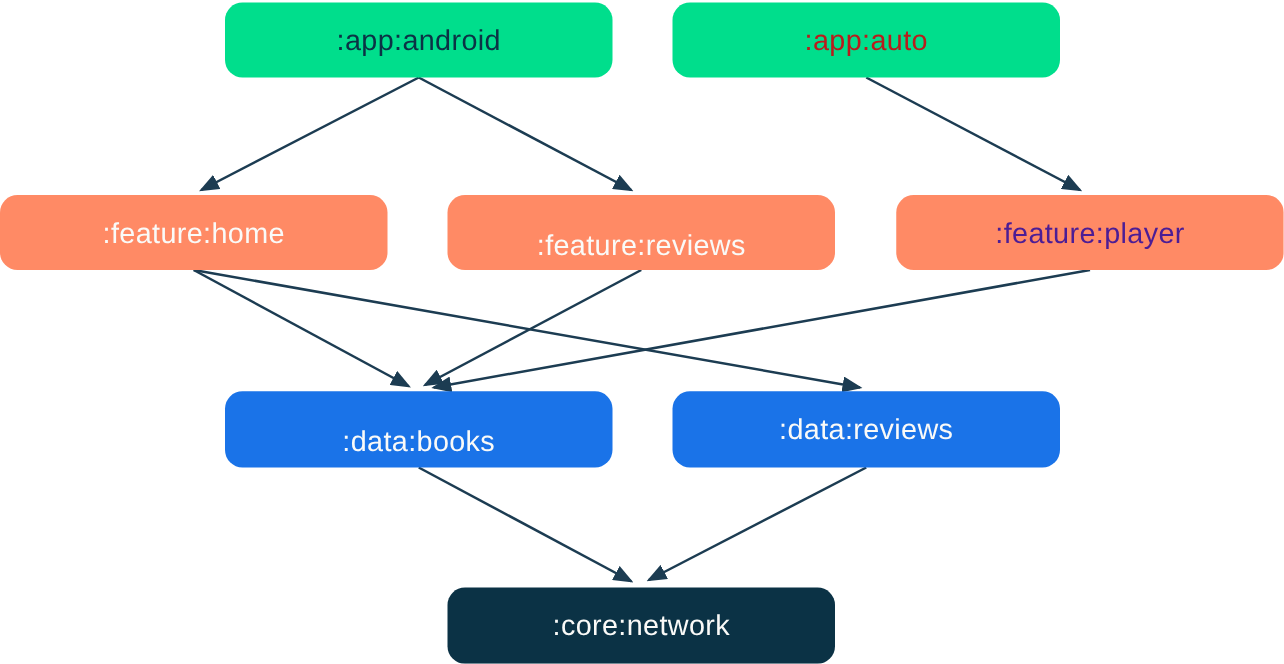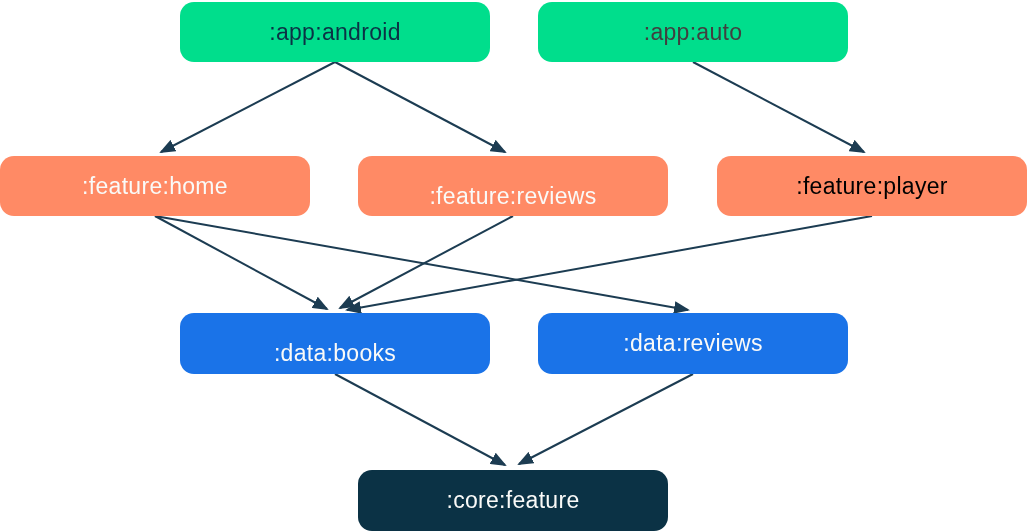--- a/index.html
+++ b/index.html
@@ -55,34 +55,34 @@
         <line x1="872" y1="216" x2="347" y2="310" stroke="#1C3C52" stroke-width="2" marker-end="url(#arrowhead)"></line>
         <line x1="335" y1="374" x2="505" y2="465" stroke="#1C3C52" stroke-width="2" marker-end="url(#arrowhead)"></line>
         <line x1="693" y1="374" x2="519" y2="464" stroke="#1C3C52" stroke-width="2" marker-end="url(#arrowhead)"></line>
       </g>
   </svg>
   <div id="nodes-layer">
       <div class="node" style="left: 180px; top: 2px; width: 310px; height: 60px; background: rgb(0, 222, 140);">
         <span style="color: rgb(11, 50, 69);">:app:android</span>
       </div>
       <div class="node" style="left: 538px; top: 2px; width: 310px; height: 60px; background: rgb(0, 222, 140);">
-        <span style="color: #404040; text-align: center;">:app:auto</span>
+        <span style="color: #b91c1c; text-align: center;">:app:auto</span>
       </div>
       <div class="node" style="left: 0px; top: 156px; width: 310px; height: 60px; background: rgb(255, 138, 101);">
         <span style="color: rgb(250, 250, 248);">:feature:home</span>
       </div>
       <div class="node" style="left: 358px; top: 156px; width: 310px; height: 60px; background: rgb(255, 138, 101);">
         <span style="color: rgb(250, 250, 248); margin-top: 20px;">:feature:reviews</span>
       </div>
       <div class="node" style="left: 717px; top: 156px; width: 310px; height: 60px; background: rgb(255, 138, 101);">
-        <span style="color: #000000;">:feature:player</span>
+        <span style="color: #4c1d95;">:feature:player</span>
       </div>
       <div class="node" style="left: 180px; top: 313px; width: 310px; height: 61px; background: rgb(26, 115, 232);">
         <span style="color: rgb(250, 250, 248); margin-top: 19px;">:data:books</span>
       </div>
       <div class="node" style="left: 538px; top: 313px; width: 310px; height: 61px; background: rgb(26, 115, 232);">
         <span style="color: rgb(250, 250, 248);">:data:reviews</span>
       </div>
       <div class="node" style="left: 358px; top: 470px; width: 310px; height: 61px; background: rgb(11, 50, 69);">
-        <span style="color: rgb(250, 250, 248);">:core:feature</span>
+        <span style="color: rgb(250, 250, 248);">:core:network</span>
       </div>
     </div>
 </div>
 
 </body></html>

